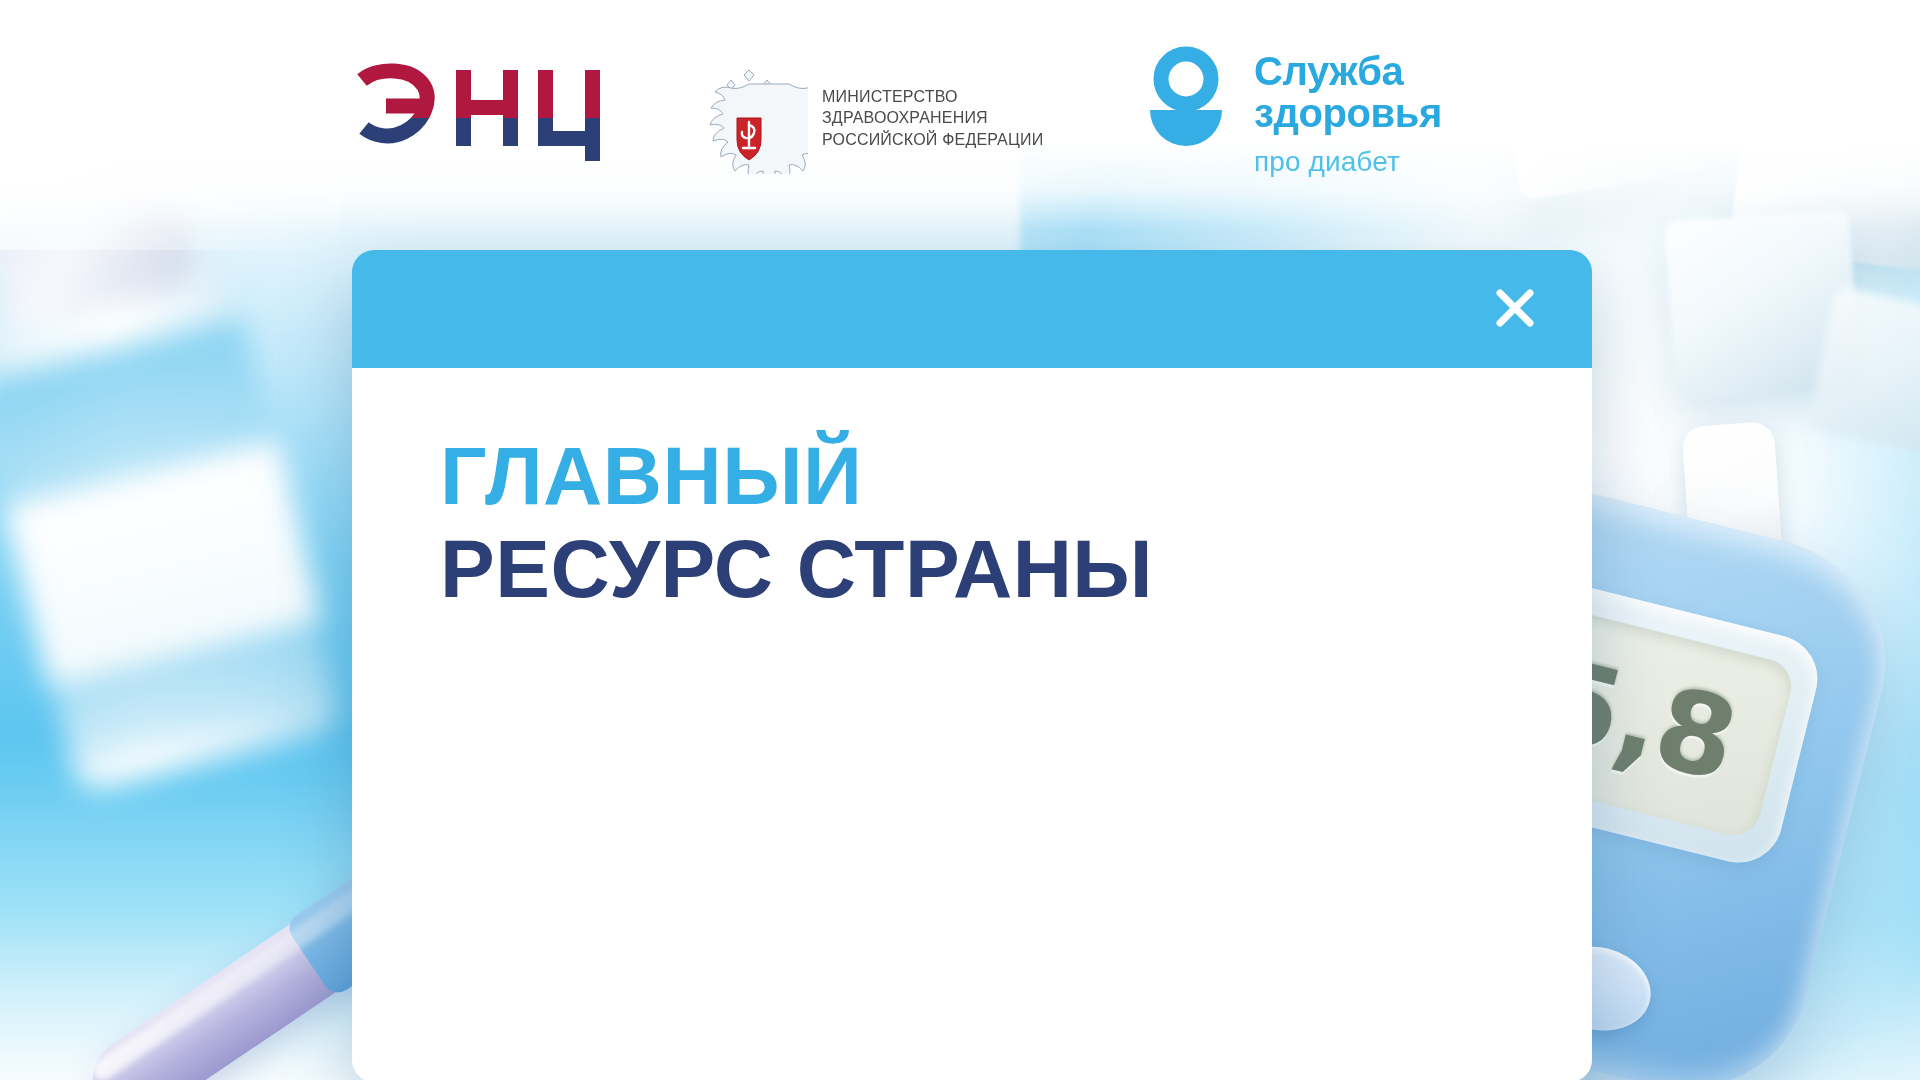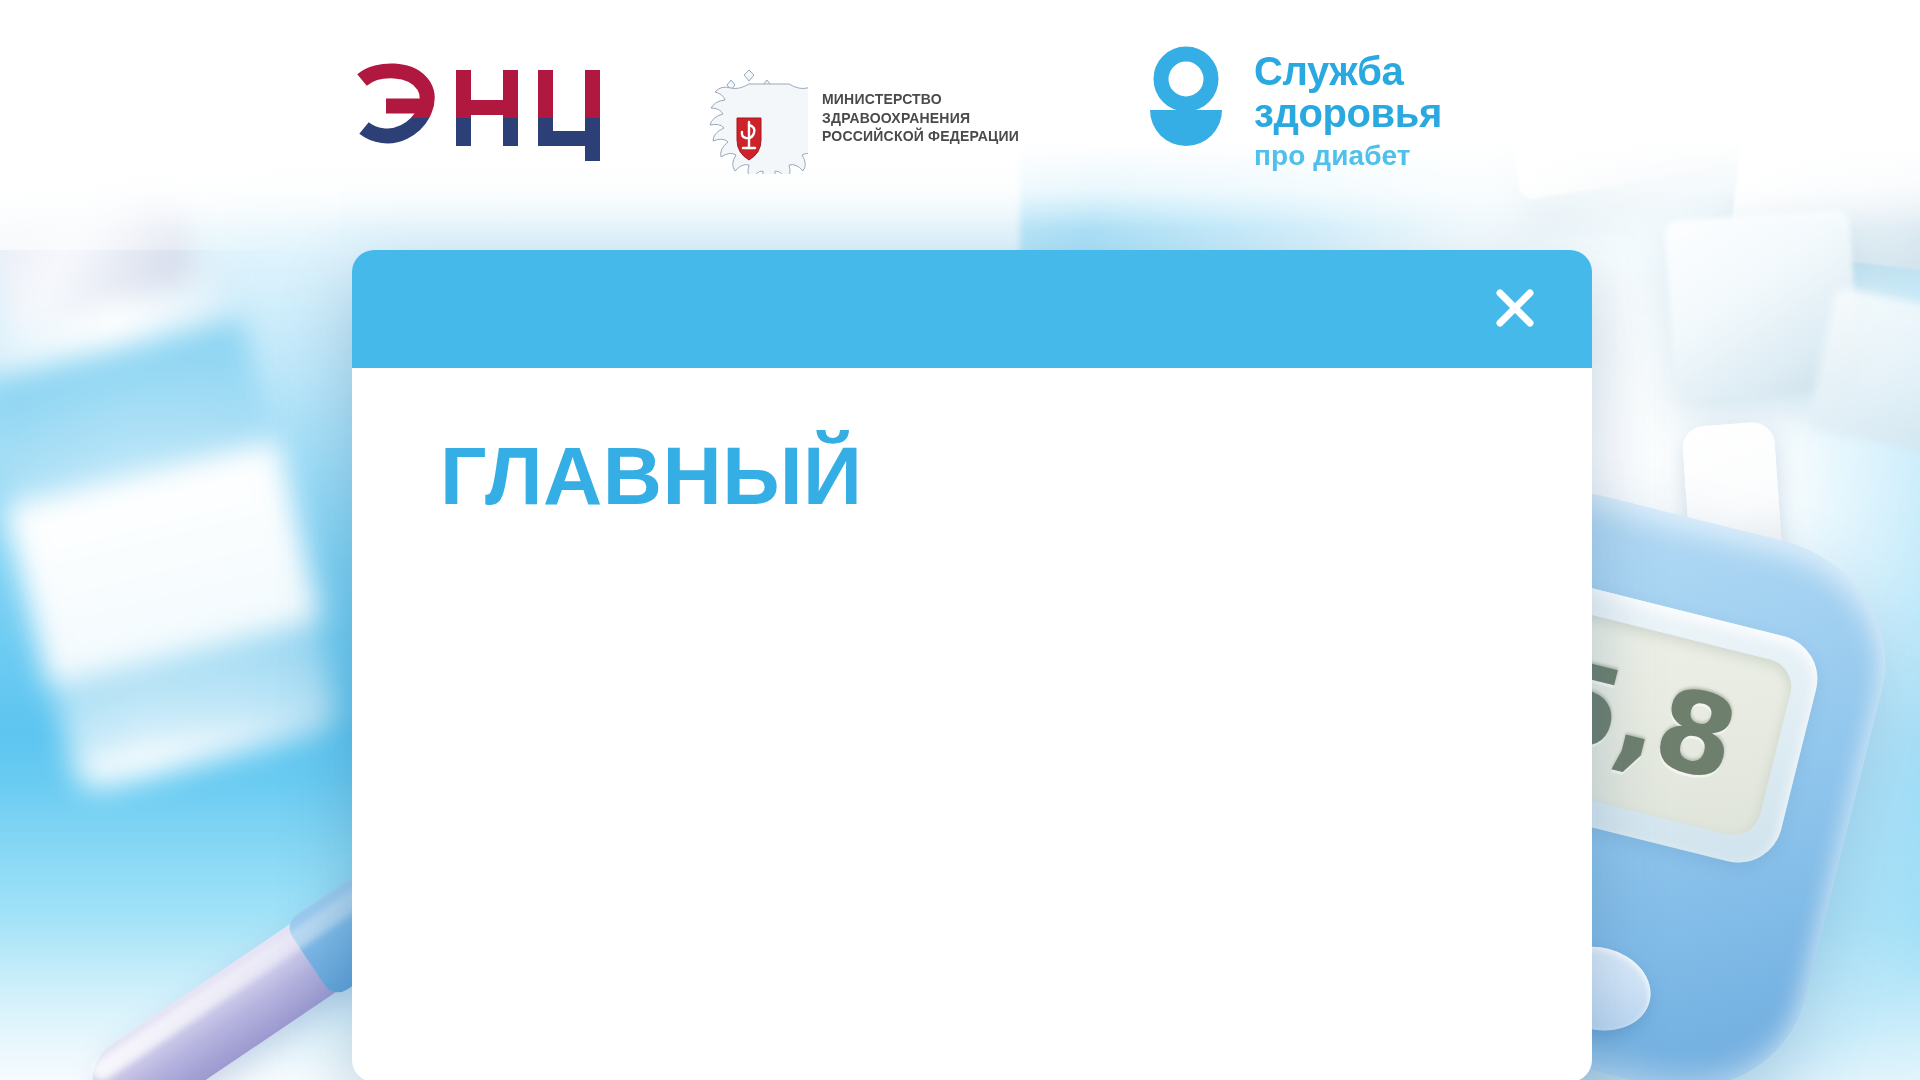--- a/index.html
+++ b/index.html
@@ -106,27 +106,27 @@
     box-shadow:0 6px 14px rgba(70,120,170,.3), inset 0 3px 6px rgba(255,255,255,.9);}
   .meter .btn2{position:absolute;left:196px;top:438px;width:106px;height:82px;border-radius:50%;
     background:linear-gradient(170deg,#e2eefb 0%,#cfe3f7 50%,#b9d5f0 100%);
     box-shadow:0 6px 14px rgba(70,120,170,.3), inset 0 3px 6px rgba(255,255,255,.9);}
 
   .logo-enc{position:absolute;left:352px;top:62px;width:250px;height:112px;}
   .logo-enc svg{display:block;}
 
   .logo-minzdrav{position:absolute;left:690px;top:62px;display:flex;align-items:center;gap:14px;}
   .emblem{width:118px;height:112px;flex:none;}
-  .mz-text{font-size:14px;font-weight:700;line-height:1.32;color:#4a4a4a;letter-spacing:.2px;white-space:nowrap;}
+  .mz-text{font-size:16px;font-weight:400;line-height:1.32;color:#4a4a4a;letter-spacing:.2px;white-space:nowrap;}
 
   .logo-sluzhba{position:absolute;left:1140px;top:46px;display:flex;align-items:flex-start;gap:22px;}
   .sl-icon{width:92px;height:100px;flex:none;}
   .sl-words{padding-top:4px;}
   .sl-main{font-size:40px;font-weight:700;line-height:1.06;color:#2aa9e0;letter-spacing:-.4px;}
-  .sl-sub{font-size:28px;font-weight:700;line-height:1.1;color:#4fc0ea;margin-top:6px;letter-spacing:.1px;}
+  .sl-sub{font-size:28px;font-weight:400;line-height:1.1;color:#4fc0ea;margin-top:12px;letter-spacing:.1px;}
 
   
   .modal{position:absolute;left:352px;top:250px;width:1240px;height:832px;
     border-radius:22px;overflow:hidden;background:#ffffff;
     box-shadow:0 26px 70px rgba(40,95,140,.28);}
   .modal-header{height:118px;background:#45b9e9;position:relative;}
   .close-btn{position:absolute;right:46px;top:50%;transform:translateY(-50%);
     width:62px;height:62px;display:flex;align-items:center;justify-content:center;
     background:none;border:none;cursor:pointer;padding:0;}
   .modal-body{padding:62px 0 0 88px;}
@@ -274,17 +274,18 @@
               <line x1="11" y1="11" x2="41" y2="41"></line>
               <line x1="41" y1="11" x2="11" y2="41"></line>
             </g>
           </svg>
         </span>
       </button>
     </div>
     <div class="modal-body">
       <h1 class="headline">
         <span class="hl-line hl-1">ГЛАВНЫЙ</span>
+        <span class="hl-line hl-3">РЕСУРС СТРАНЫ</span>
       </h1>
     </div>
   </div>
 
 </div>
 
 </body></html>

